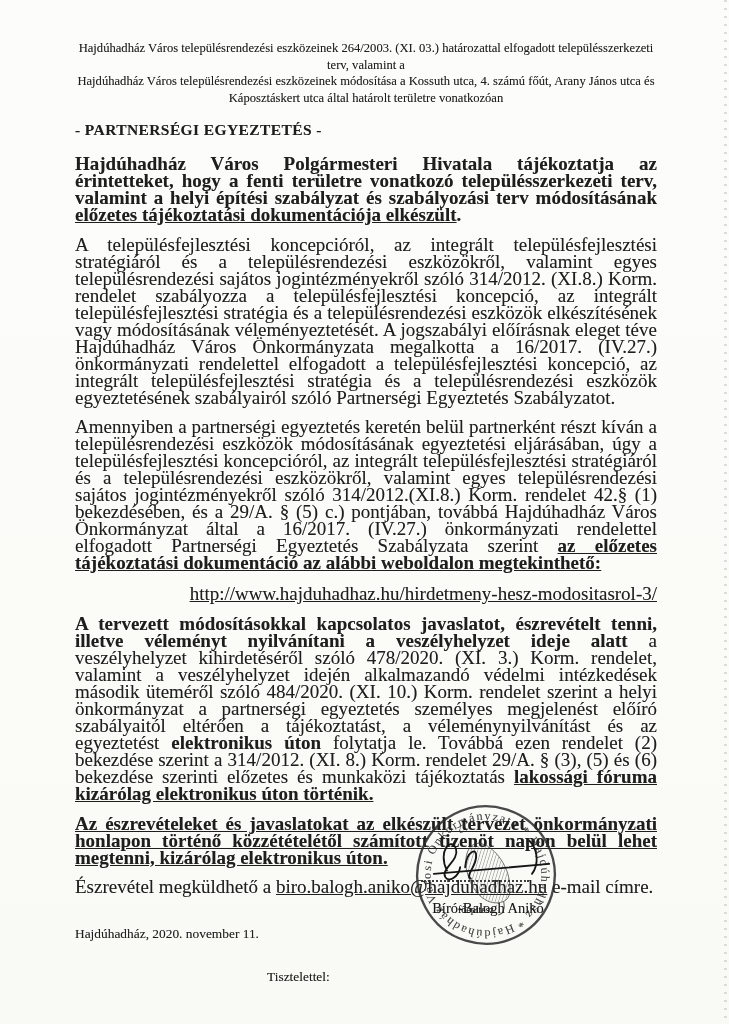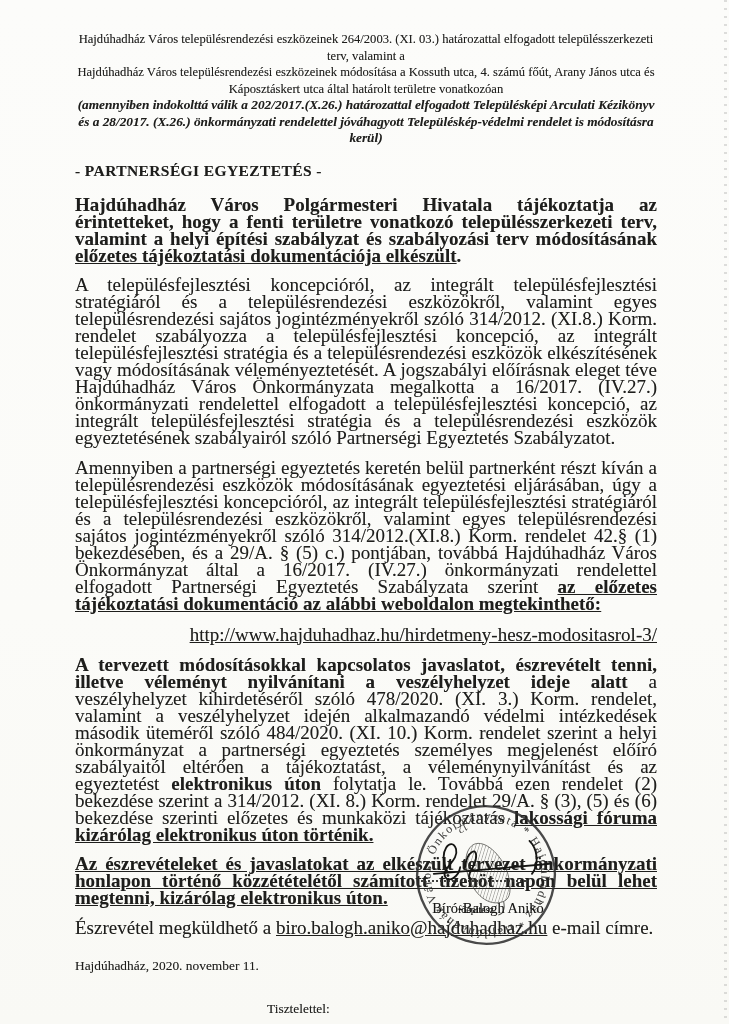--- a/index.html
+++ b/index.html
@@ -10,41 +10,41 @@
   }
   .page{
     position:relative;
     width:729px;height:1024px;
     background:linear-gradient(180deg,#fcfcfa 0%,#fbfbf8 60%,#f9f9f5 100%);
     color:#1e1e1c;
     overflow:hidden;
     text-shadow:0 0 .5px rgba(30,30,28,.35);
   }
   .content{
-    position:absolute;left:75px;right:72px;top:31px;
+    position:absolute;left:75px;right:72px;top:40px;
   }
   .doc-header{text-align:center;font-size:12.6px;line-height:16.5px;}
   .doc-header .hline{margin:0;}
   .doc-header .b{font-weight:400;}
   .doc-header .bi{font-weight:700;font-style:italic;font-size:13.3px;}
   .doc-title{
     text-align:left;font-weight:700;font-size:15.5px;
     letter-spacing:.4px;margin:15px 0 16px;
   }
   p{
     font-size:19px;line-height:17px;margin:0 0 12.5px;
     text-align:justify;
   }
   p.boldp{font-weight:700;}
   .u{text-decoration:underline;}
   u{text-decoration:underline;}
   .linkline{margin:14px 0 13px;text-align:right;}
   .doc-link{color:#1e1e1c;text-decoration:underline;cursor:pointer;}
   .email{cursor:pointer;}
-  .date-line{margin-top:22px;font-size:13.4px;}
+  .date-line{margin-top:31px;font-size:13.4px;}
   .closing{margin:27px 0 0 192px;font-size:13.4px;}
   
   .sig-block{
     position:absolute;left:393px;top:792px;width:250px;height:220px;
   }
   .stamp{position:absolute;left:14px;top:4px;width:158px;height:158px;opacity:.85;}
   .sig-strokes{position:absolute;left:26px;top:34px;width:150px;height:66px;}
   .dotted{
     position:absolute;left:28px;top:84px;width:108px;height:4px;
     border-bottom:2.5px dotted #2d2d2b;opacity:.9;
@@ -65,21 +65,20 @@
 </style>
 </head>
 <body>
 
 <div class="page">
   <div class="content">
 
     <div class="doc-header">
       <div class="hline">Hajdúhadház Város településrendezési eszközeinek 264/2003. (XI. 03.) határozattal elfogadott településszerkezeti terv, valamint a</div>
       <div class="hline b">Hajdúhadház Város településrendezési eszközeinek módosítása a Kossuth utca, 4. számú főút, Arany János utca és Káposztáskert utca által határolt területre vonatkozóan</div>
-      <div class="hline bi">(amennyiben indokolttá válik a 202/2017.(X.26.) határozattal elfogadott Településképi Arculati Kézikönyv és a 28/2017. (X.26.) önkormányzati rendelettel jóváhagyott Településkép-védelmi rendelet is módosításra kerül)</div>
     </div>
 
     <div class="doc-title">- PARTNERSÉGI EGYEZTETÉS -</div>
 
     <p class="boldp"><span>Hajdúhadház Város Polgármesteri Hivatala tájékoztatja az érintetteket, hogy a fenti területre vonatkozó településszerkezeti terv, valamint a helyi építési szabályzat és szabályozási terv módosításának </span><u>előzetes tájékoztatási dokumentációja elkészült</u><span>.</span></p>
 
     <p>A településfejlesztési koncepcióról, az integrált településfejlesztési stratégiáról és a településrendezési eszközökről, valamint egyes településrendezési sajátos jogintézményekről szóló 314/2012. (XI.8.) Korm. rendelet szabályozza a településfejlesztési koncepció, az integrált településfejlesztési stratégia és a településrendezési eszközök elkészítésének vagy módosításának véleményeztetését. A jogszabályi előírásnak eleget téve Hajdúhadház Város Önkormányzata megalkotta a 16/2017. (IV.27.) önkormányzati rendelettel elfogadott a településfejlesztési koncepció, az integrált településfejlesztési stratégia és a településrendezési eszközök egyeztetésének szabályairól szóló Partnerségi Egyeztetés Szabályzatot.</p>
 
     <p><span>Amennyiben a partnerségi egyeztetés keretén belül partnerként részt kíván a településrendezési eszközök módosításának egyeztetési eljárásában, úgy a településfejlesztési koncepcióról, az integrált településfejlesztési stratégiáról és a településrendezési eszközökről, valamint egyes településrendezési sajátos jogintézményekről szóló 314/2012.(XI.8.) Korm. rendelet 42.§ (1) bekezdésében, és a 29/A. § (5) c.) pontjában, továbbá Hajdúhadház Város Önkormányzat által a 16/2017. (IV.27.) önkormányzati rendelettel elfogadott Partnerségi Egyeztetés Szabályzata szerint </span><strong class="u">az előzetes tájékoztatási dokumentáció az alábbi weboldalon megtekinthető:</strong></p>
 

